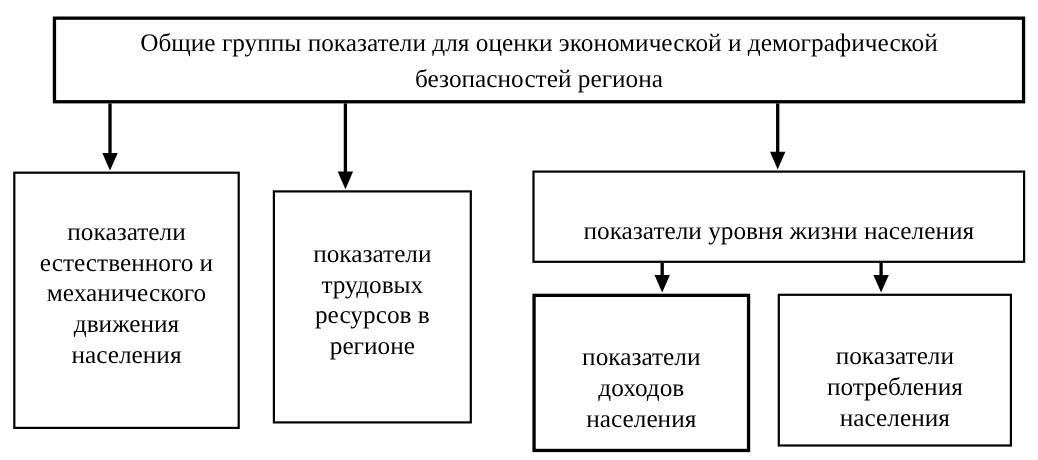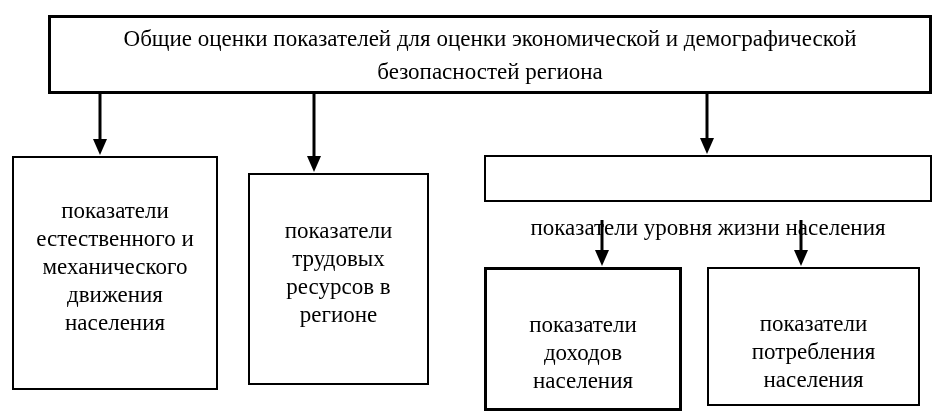--- a/index.html
+++ b/index.html
@@ -33,22 +33,22 @@
   }
   .node-natural {
     left: 12px; top: 156px; width: 206px; height: 234px;
     padding-top: 11px;
   }
   .node-labor {
     left: 248px; top: 173px; width: 181px; height: 212px;
     padding-top: 14px;
   }
   .node-living {
-    left: 484px; top: 155px; width: 448px; height: 47px;
-    padding-top: 29px;
+    left: 484px; top: 155px; width: 448px; height: 84px;
+    padding-top: 11px;
   }
   .node-income {
     left: 484px; top: 267px; width: 198px; height: 144px;
     padding-top: 13px;
     border-width: 3px;
   }
   .node-consumption {
     left: 707px; top: 267px; width: 213px; height: 139px;
     padding-top: 13px;
   }
@@ -83,21 +83,21 @@
       <line x1="602" y1="220" x2="602" y2="252"></line>
       <polygon points="595,250 609,250 602,266"></polygon>
     </g>
     <g>
       <line x1="801" y1="220" x2="801" y2="252"></line>
       <polygon points="794,250 808,250 801,266"></polygon>
     </g>
   </svg>
 
   <div class="node node-root">
-    <span>Общие оценки показателей для оценки экономической и демографической
+    <span>Общие группы показатели для оценки экономической и демографической
 безопасностей региона</span>
   </div>
 
   <div class="node node-natural">
     <span>показатели
 естественного и
 механического
 движения
 населения</span>
   </div>

